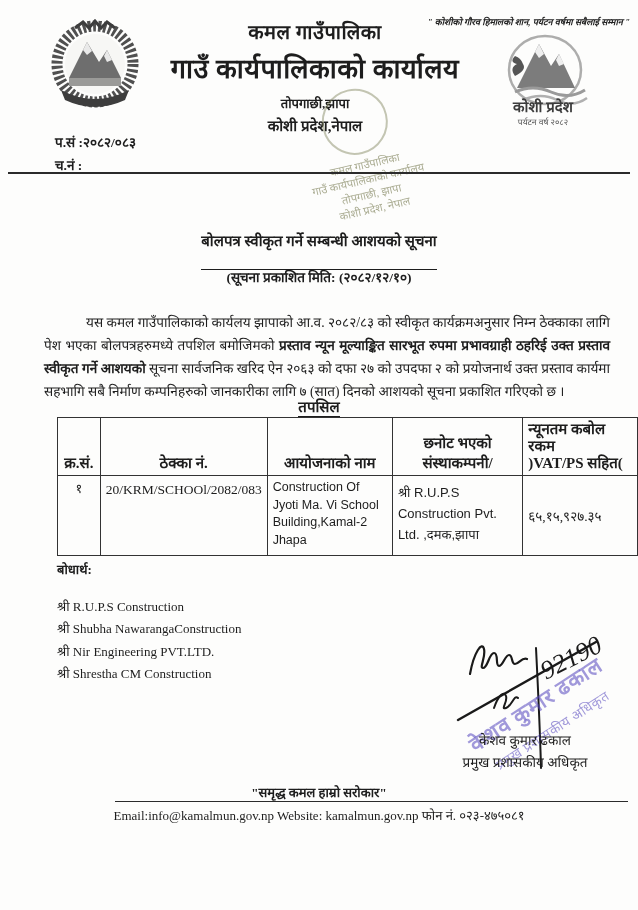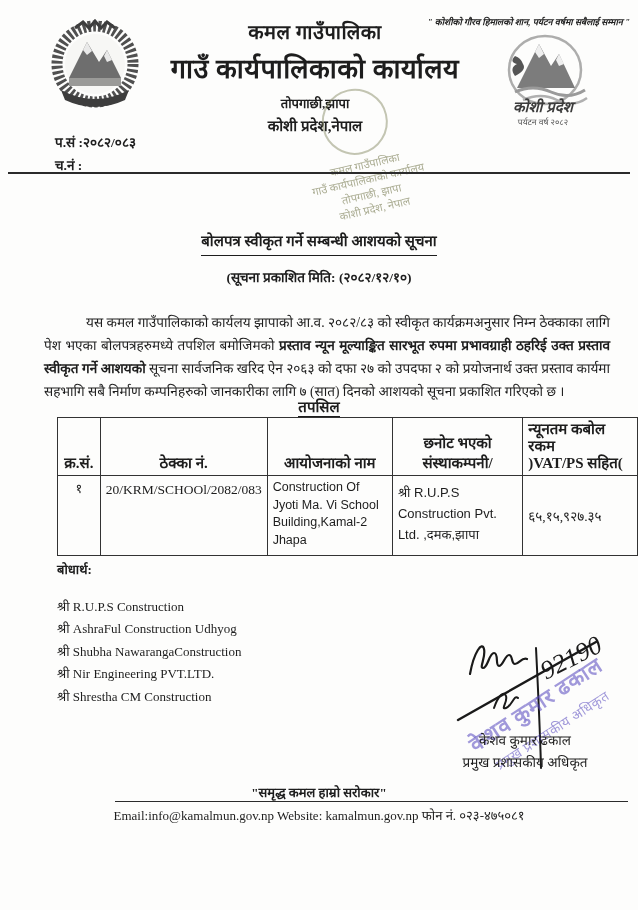--- a/index.html
+++ b/index.html
@@ -14,40 +14,40 @@
     position:absolute; top:15px; right:8px; width:260px;
     font-size:9px; font-weight:bold; font-style:italic; text-align:right; color:#222;
   }
   .emblem-left{position:absolute; left:45px; top:16px; width:100px; height:104px;}
   .head-center{position:absolute; left:150px; top:18px; width:330px; text-align:center;}
   .muni{font-size:20px; font-weight:bold; letter-spacing:.5px;}
   .office{font-size:27px; font-weight:bold; margin-top:4px; letter-spacing:.5px;}
   .addr1{font-size:13px; font-weight:600; margin-top:8px;}
   .addr2{font-size:15px; font-weight:600; margin-top:3px;}
   .logo-right{position:absolute; right:40px; top:32px; width:110px; height:100px; text-align:center;}
-  .logo-right .lname{font-size:15px; font-weight:bold; color:#3c3c3c; margin-top:-26px;font-style:italic;}
+  .logo-right .lname{font-size:15px; font-weight:bold; color:#3c3c3c; margin-top:-26px;}
   .logo-right .lyear{font-size:8.5px; color:#555; margin-top:0px;}
   .refs{position:absolute; left:55px; top:131px; font-size:13.5px; font-weight:bold; line-height:23px;}
   .rule-top{position:absolute; left:8px; right:8px; top:172px; border-top:2.5px solid #2b2b2b;}
 
   
   .watermark{
     position:absolute; left:262px; top:88px; width:200px;
     transform:rotate(-13deg); color:rgba(125,128,88,.65);
     text-align:center; font-size:11px; line-height:15px; pointer-events:none;
   }
   .watermark .wm-circle{
     width:62px; height:62px; margin:0 auto 4px auto; border-radius:50%;
     border:2px solid rgba(125,128,88,.45);
   }
 
   
   .n-title{position:absolute; left:0; right:0; top:230px; text-align:center;
     font-size:15px; font-weight:bold;}
-  .n-title span{border-bottom:1.5px solid #1d1d1d; padding-bottom:6px;}
+  .n-title span{border-bottom:1.5px solid #1d1d1d; padding-bottom:20px;}
   .n-date{position:absolute; left:0; right:0; top:268px; text-align:center;
     font-size:13.5px; font-weight:bold;}
   .para{position:absolute; left:30px; right:28px; top:297px;
     font-size:13.6px; line-height:23px; text-align:justify; text-indent:42px;margin-left:14px;}
 
   .tbl-caption{position:absolute; left:0; right:0; top:396px; text-align:center;
     font-size:15px; font-weight:bold;font-family:Liberation Serif, serif;}
   .tbl-caption span{border-bottom:1.5px solid #1d1d1d; padding-bottom:1px;}
 
   table.detail{position:absolute; left:57px; top:417px; border-collapse:collapse;}
@@ -167,21 +167,20 @@
       <td class="cell-prj">Construction Of Jyoti Ma. Vi  School Building,Kamal-2 Jhapa</td>
       <td class="cell-org">श्री R.U.P.S  Construction Pvt. Ltd. ,दमक,झापा</td>
       <td class="cell-amt">६५,१५,९२७.३५</td>
     </tr>
   </tbody>
     </table>
 
   <div class="cc">
     <div class="cc-label">बोधार्थ:</div>
     <div>श्री R.U.P.S Construction</div>
-    <div>श्री AshraFul Construction Udhyog</div>
     <div>श्री Shubha NawarangaConstruction</div>
     <div>श्री Nir Engineering PVT.LTD.</div>
     <div>श्री Shrestha CM Construction</div>
   </div>
 
   <svg class="sig-svg" width="160" height="150" viewBox="0 0 160 150">
     <path d="M22,46 C26,24 34,13 36,21 C38,29 31,40 35,40 C40,40 41,25 46,25 C51,25 47,38 51,38 C55,38 57,27 61,27 C65,27 63,36 67,36 C71,36 74,29 79,31" fill="none" stroke="#1a1a1a" stroke-width="2.2" stroke-linecap="round"></path>
     <path d="M10,92 L148,14" fill="none" stroke="#1a1a1a" stroke-width="2.4" stroke-linecap="round"></path>
     <path d="M88,20 C90,60 92,100 93,140" fill="none" stroke="#1a1a1a" stroke-width="2" stroke-linecap="round"></path>
     <path d="M46,80 C50,68 56,62 58,68 C60,74 52,82 58,80 C64,78 66,66 70,70" fill="none" stroke="#1a1a1a" stroke-width="2" stroke-linecap="round"></path>

